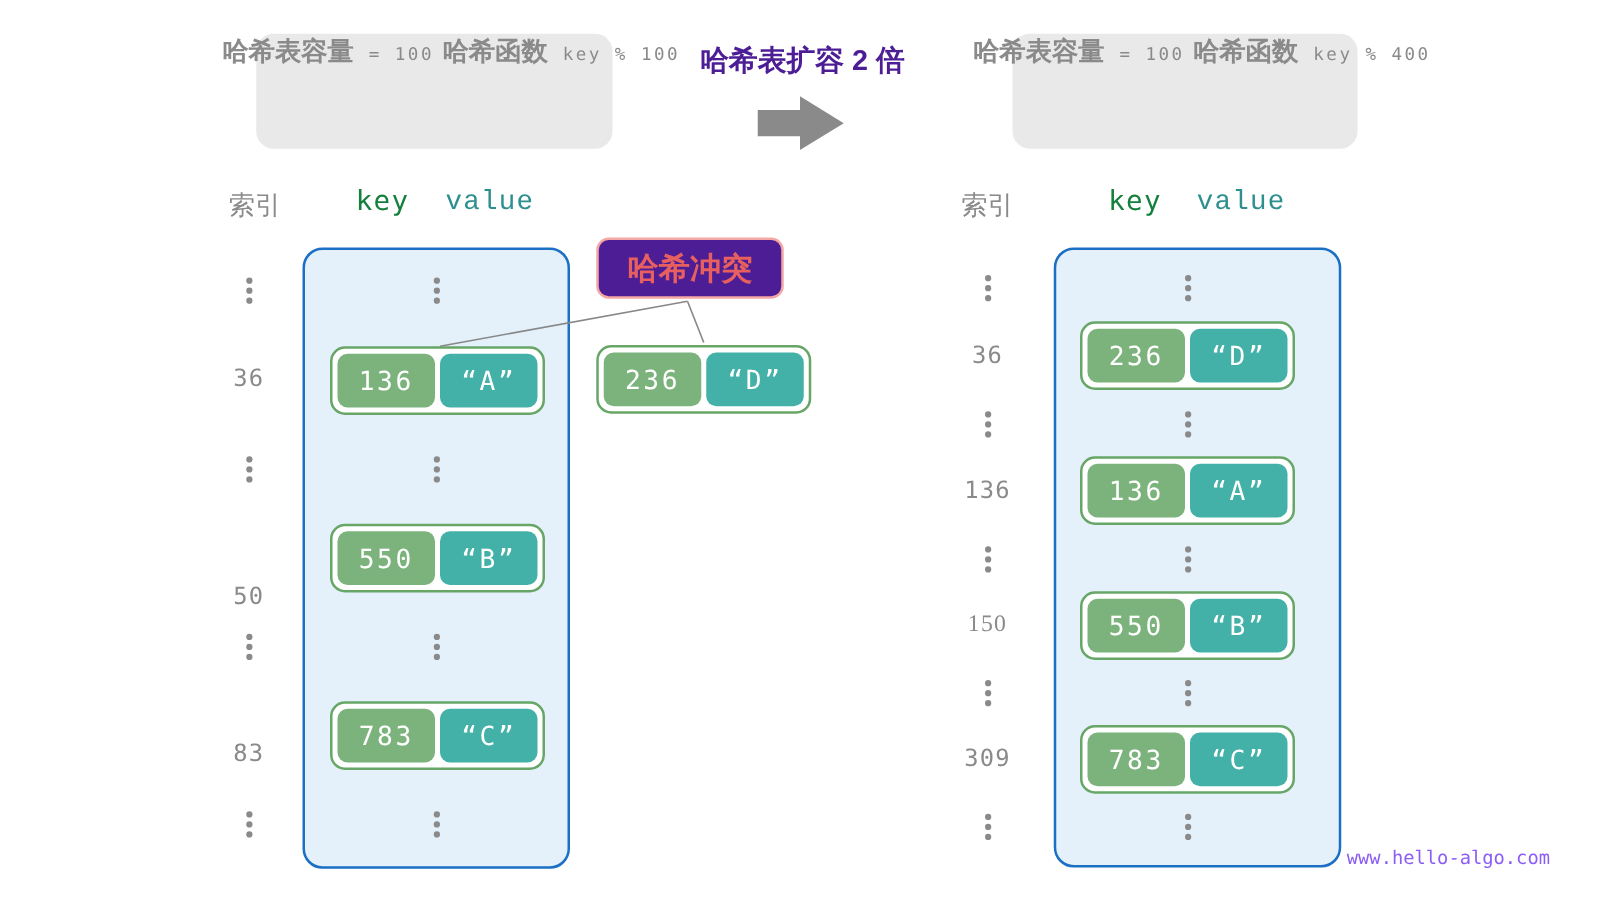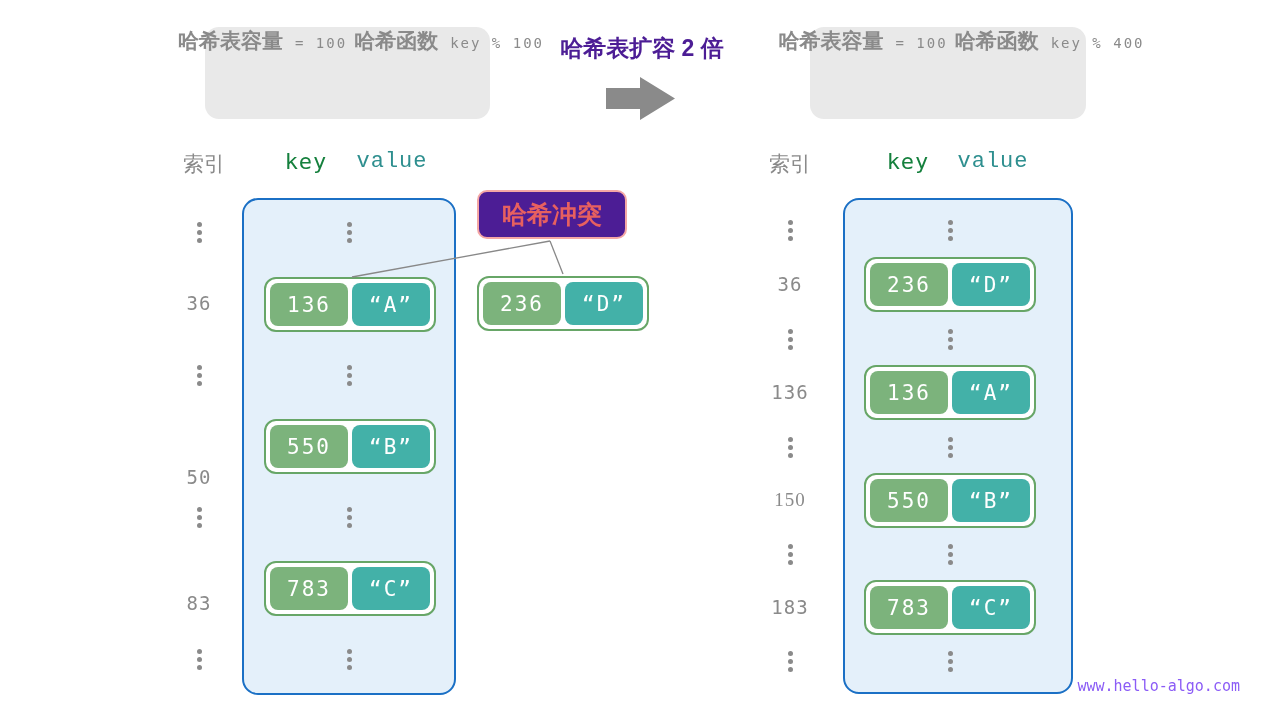--- a/index.html
+++ b/index.html
@@ -250,21 +250,21 @@
       <i></i>
       <i></i>
       <i></i>
     </div>
   <div class="abs idx" style="left:760px; top:489px;font-family:Liberation Serif, serif;">150</div>
   <div class="abs vdots" style="left:787px; top:544px;">
       <i></i>
       <i></i>
       <i></i>
     </div>
-  <div class="abs idx" style="left:760px; top:596px;">183</div>
+  <div class="abs idx" style="left:760px; top:596px;">309</div>
   <div class="abs vdots" style="left:787px; top:651px;">
       <i></i>
       <i></i>
       <i></i>
     </div>
 
   <div class="abs vdots" style="left:947px; top:220px;">
       <i></i>
       <i></i>
       <i></i>

